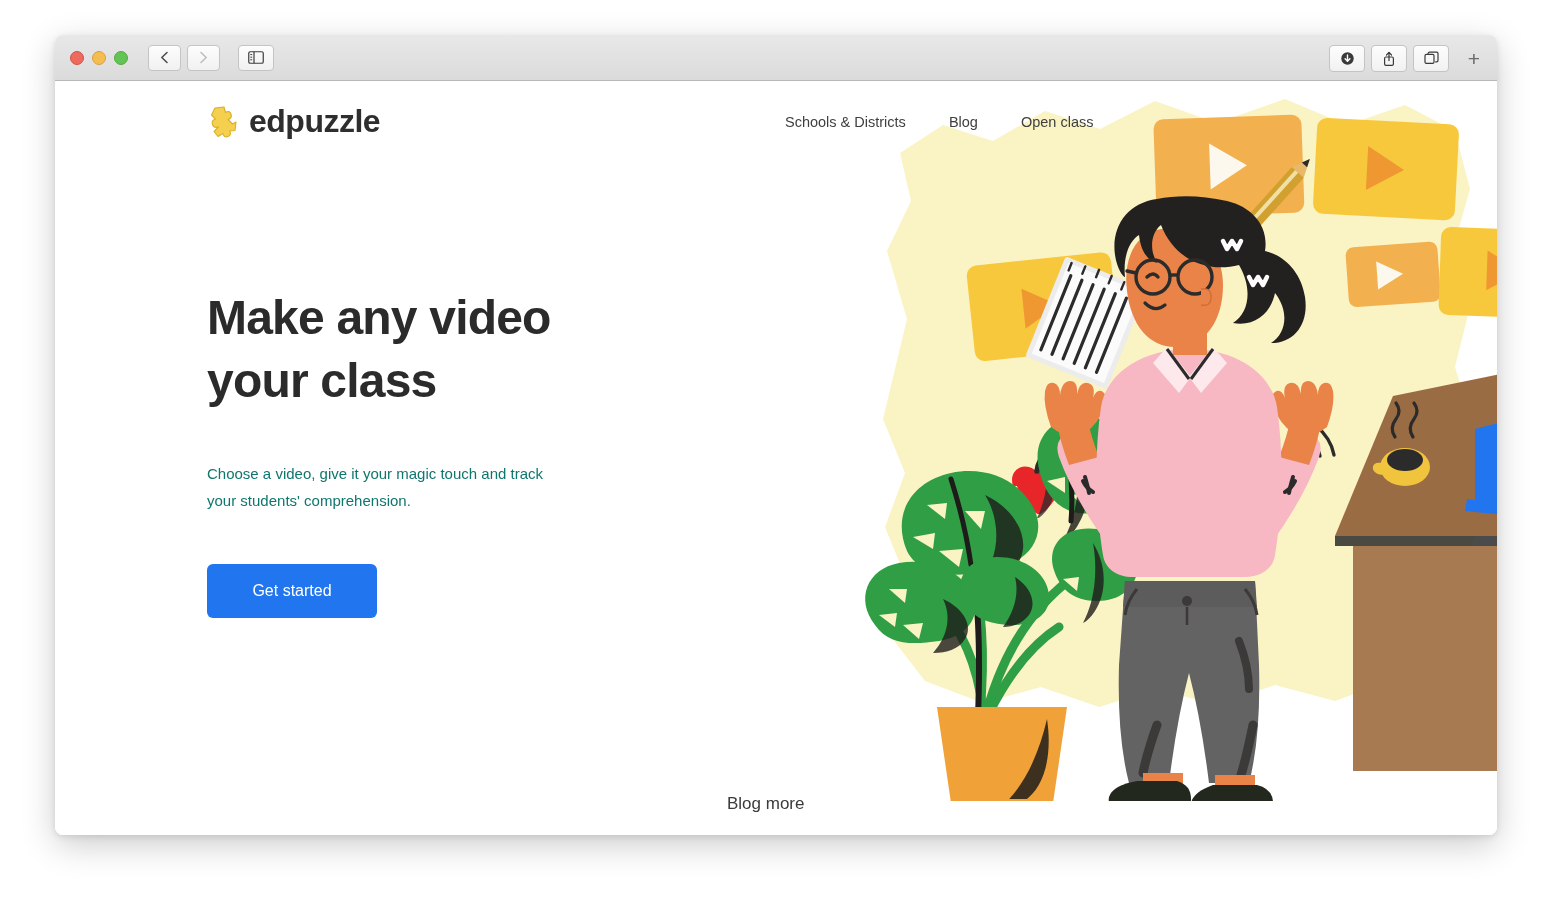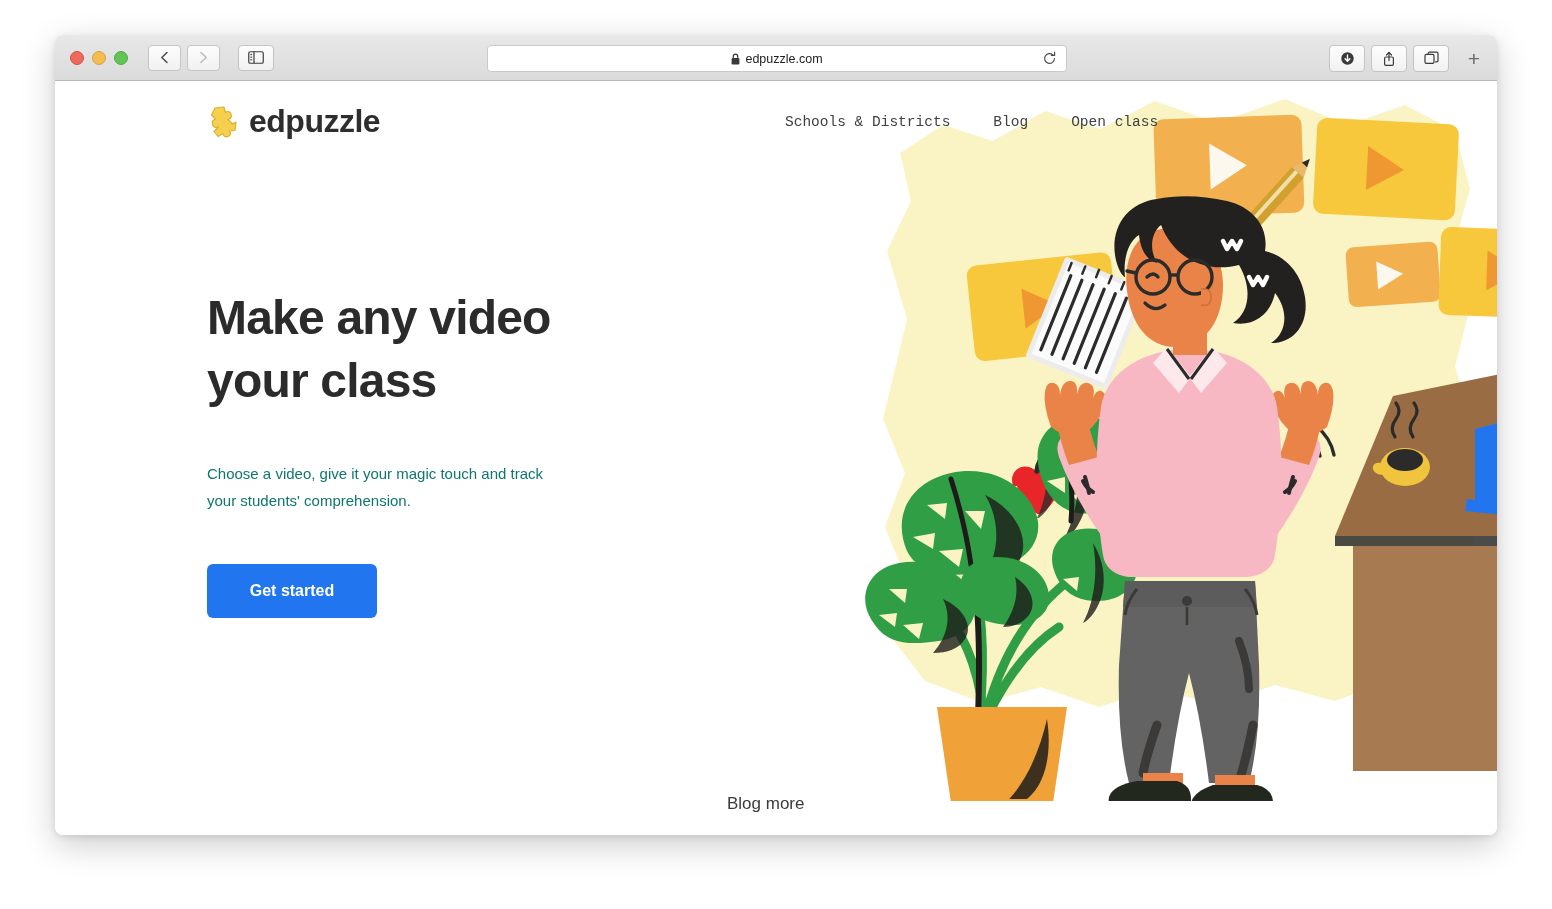--- a/index.html
+++ b/index.html
@@ -172,21 +172,20 @@
     top: 33px;
     display: flex;
     align-items: center;
     gap: 43px;
   }
   .nav-link {
     font-size: 14.5px;
     color: #3f3f3f;
     text-decoration: none;
     white-space: nowrap;
-    font-family: Liberation Mono, monospace;
   }
 
   .auth-group {
     position: absolute;
     right: 97px;
     top: 25px;
     display: flex;
     align-items: center;
     gap: 25px;
   }
@@ -243,21 +242,21 @@
   }
   .btn-getstarted {
     margin-top: 49px;
     width: 170px;
     height: 54px;
     border: none;
     border-radius: 6px;
     background: #2176ef;
     color: #ffffff;
     font-size: 16px;
-    font-weight: 700;
+    font-weight: 400;
     display: flex;
     align-items: center;
     justify-content: center;
     cursor: pointer;
   }
 
   .read-more {
     position: absolute;
     left: 672px;
     top: 713px;
@@ -309,35 +308,20 @@
       <div class="chrome-btn sidebar-btn">
         <svg width="16" height="13" viewBox="0 0 16 13">
           <rect x="0.75" y="0.75" width="14.5" height="11.5" rx="1.6" fill="none" stroke="#3c3c3c" stroke-width="1.2"></rect>
           <line x1="6" y1="0.75" x2="6" y2="12.25" stroke="#3c3c3c" stroke-width="1.2"></line>
           <line x1="2.3" y1="3.6" x2="4.2" y2="3.6" stroke="#3c3c3c" stroke-width="1"></line>
           <line x1="2.3" y1="6.2" x2="4.2" y2="6.2" stroke="#3c3c3c" stroke-width="1"></line>
           <line x1="2.3" y1="8.8" x2="4.2" y2="8.8" stroke="#3c3c3c" stroke-width="1"></line>
         </svg>
       </div>
 
-      <div class="url-field">
-        <div class="url-inner">
-          <svg class="lock-icon" width="9" height="12" viewBox="0 0 9 12">
-            <rect x="0.6" y="5" width="7.8" height="6.4" rx="1.2" fill="#3a3a3a"></rect>
-            <path d="M2.3 5 V3.3 a2.2 2.2 0 0 1 4.4 0 V5" fill="none" stroke="#3a3a3a" stroke-width="1.2"></path>
-          </svg>
-          <span>edpuzzle.com</span>
-        </div>
-        <div class="reload-btn">
-          <svg width="15" height="15" viewBox="0 0 15 15">
-            <path d="M12.4 7.5 a4.9 4.9 0 1 1 -1.6 -3.6" fill="none" stroke="#4a4a4a" stroke-width="1.2" stroke-linecap="round"></path>
-            <polyline points="12.6,1.2 12.6,4.4 9.4,4.4" fill="none" stroke="#4a4a4a" stroke-width="1.2" stroke-linecap="round" stroke-linejoin="round"></polyline>
-          </svg>
-        </div>
-      </div>
 
       <div class="right-group">
         <div class="chrome-btn">
           <svg width="15" height="15" viewBox="0 0 15 15">
             <circle cx="7.5" cy="7.5" r="6.2" fill="#3a3a3a"></circle>
             <line x1="7.5" y1="4" x2="7.5" y2="10" stroke="#ffffff" stroke-width="1.4" stroke-linecap="round"></line>
             <polyline points="5.1,7.7 7.5,10.2 9.9,7.7" fill="none" stroke="#ffffff" stroke-width="1.4" stroke-linecap="round" stroke-linejoin="round"></polyline>
           </svg>
         </div>
         <div class="chrome-btn">

